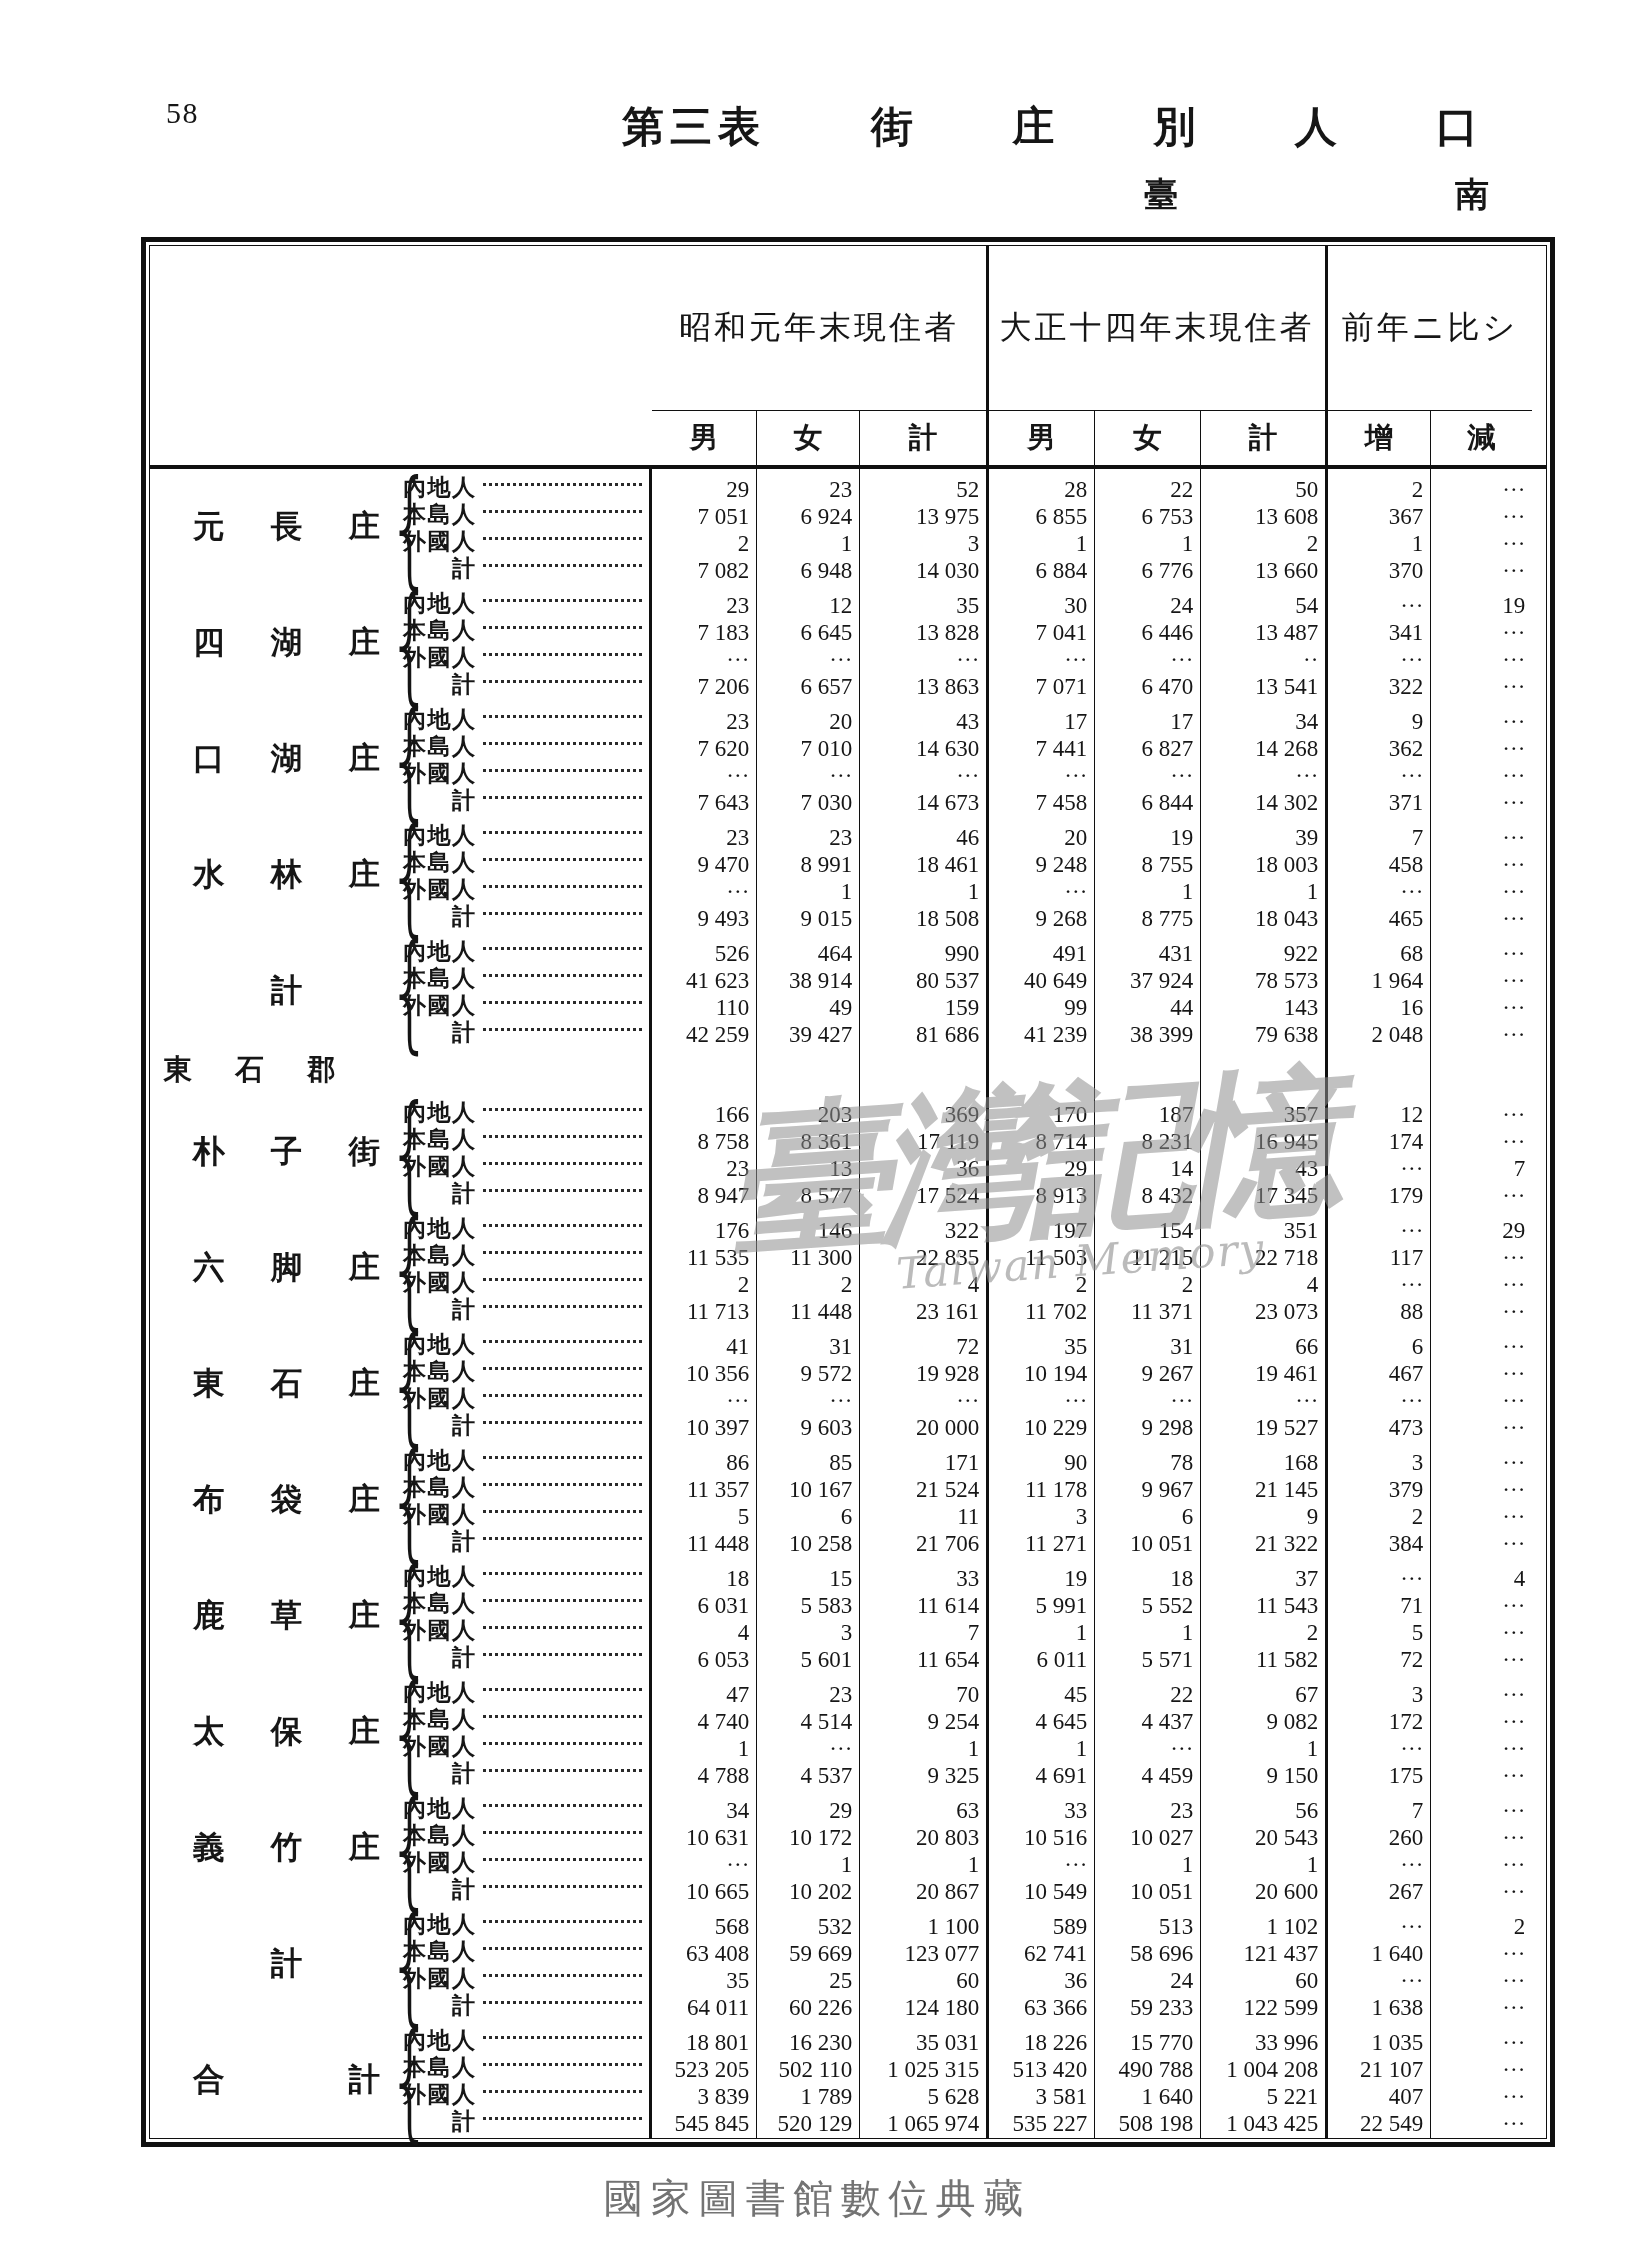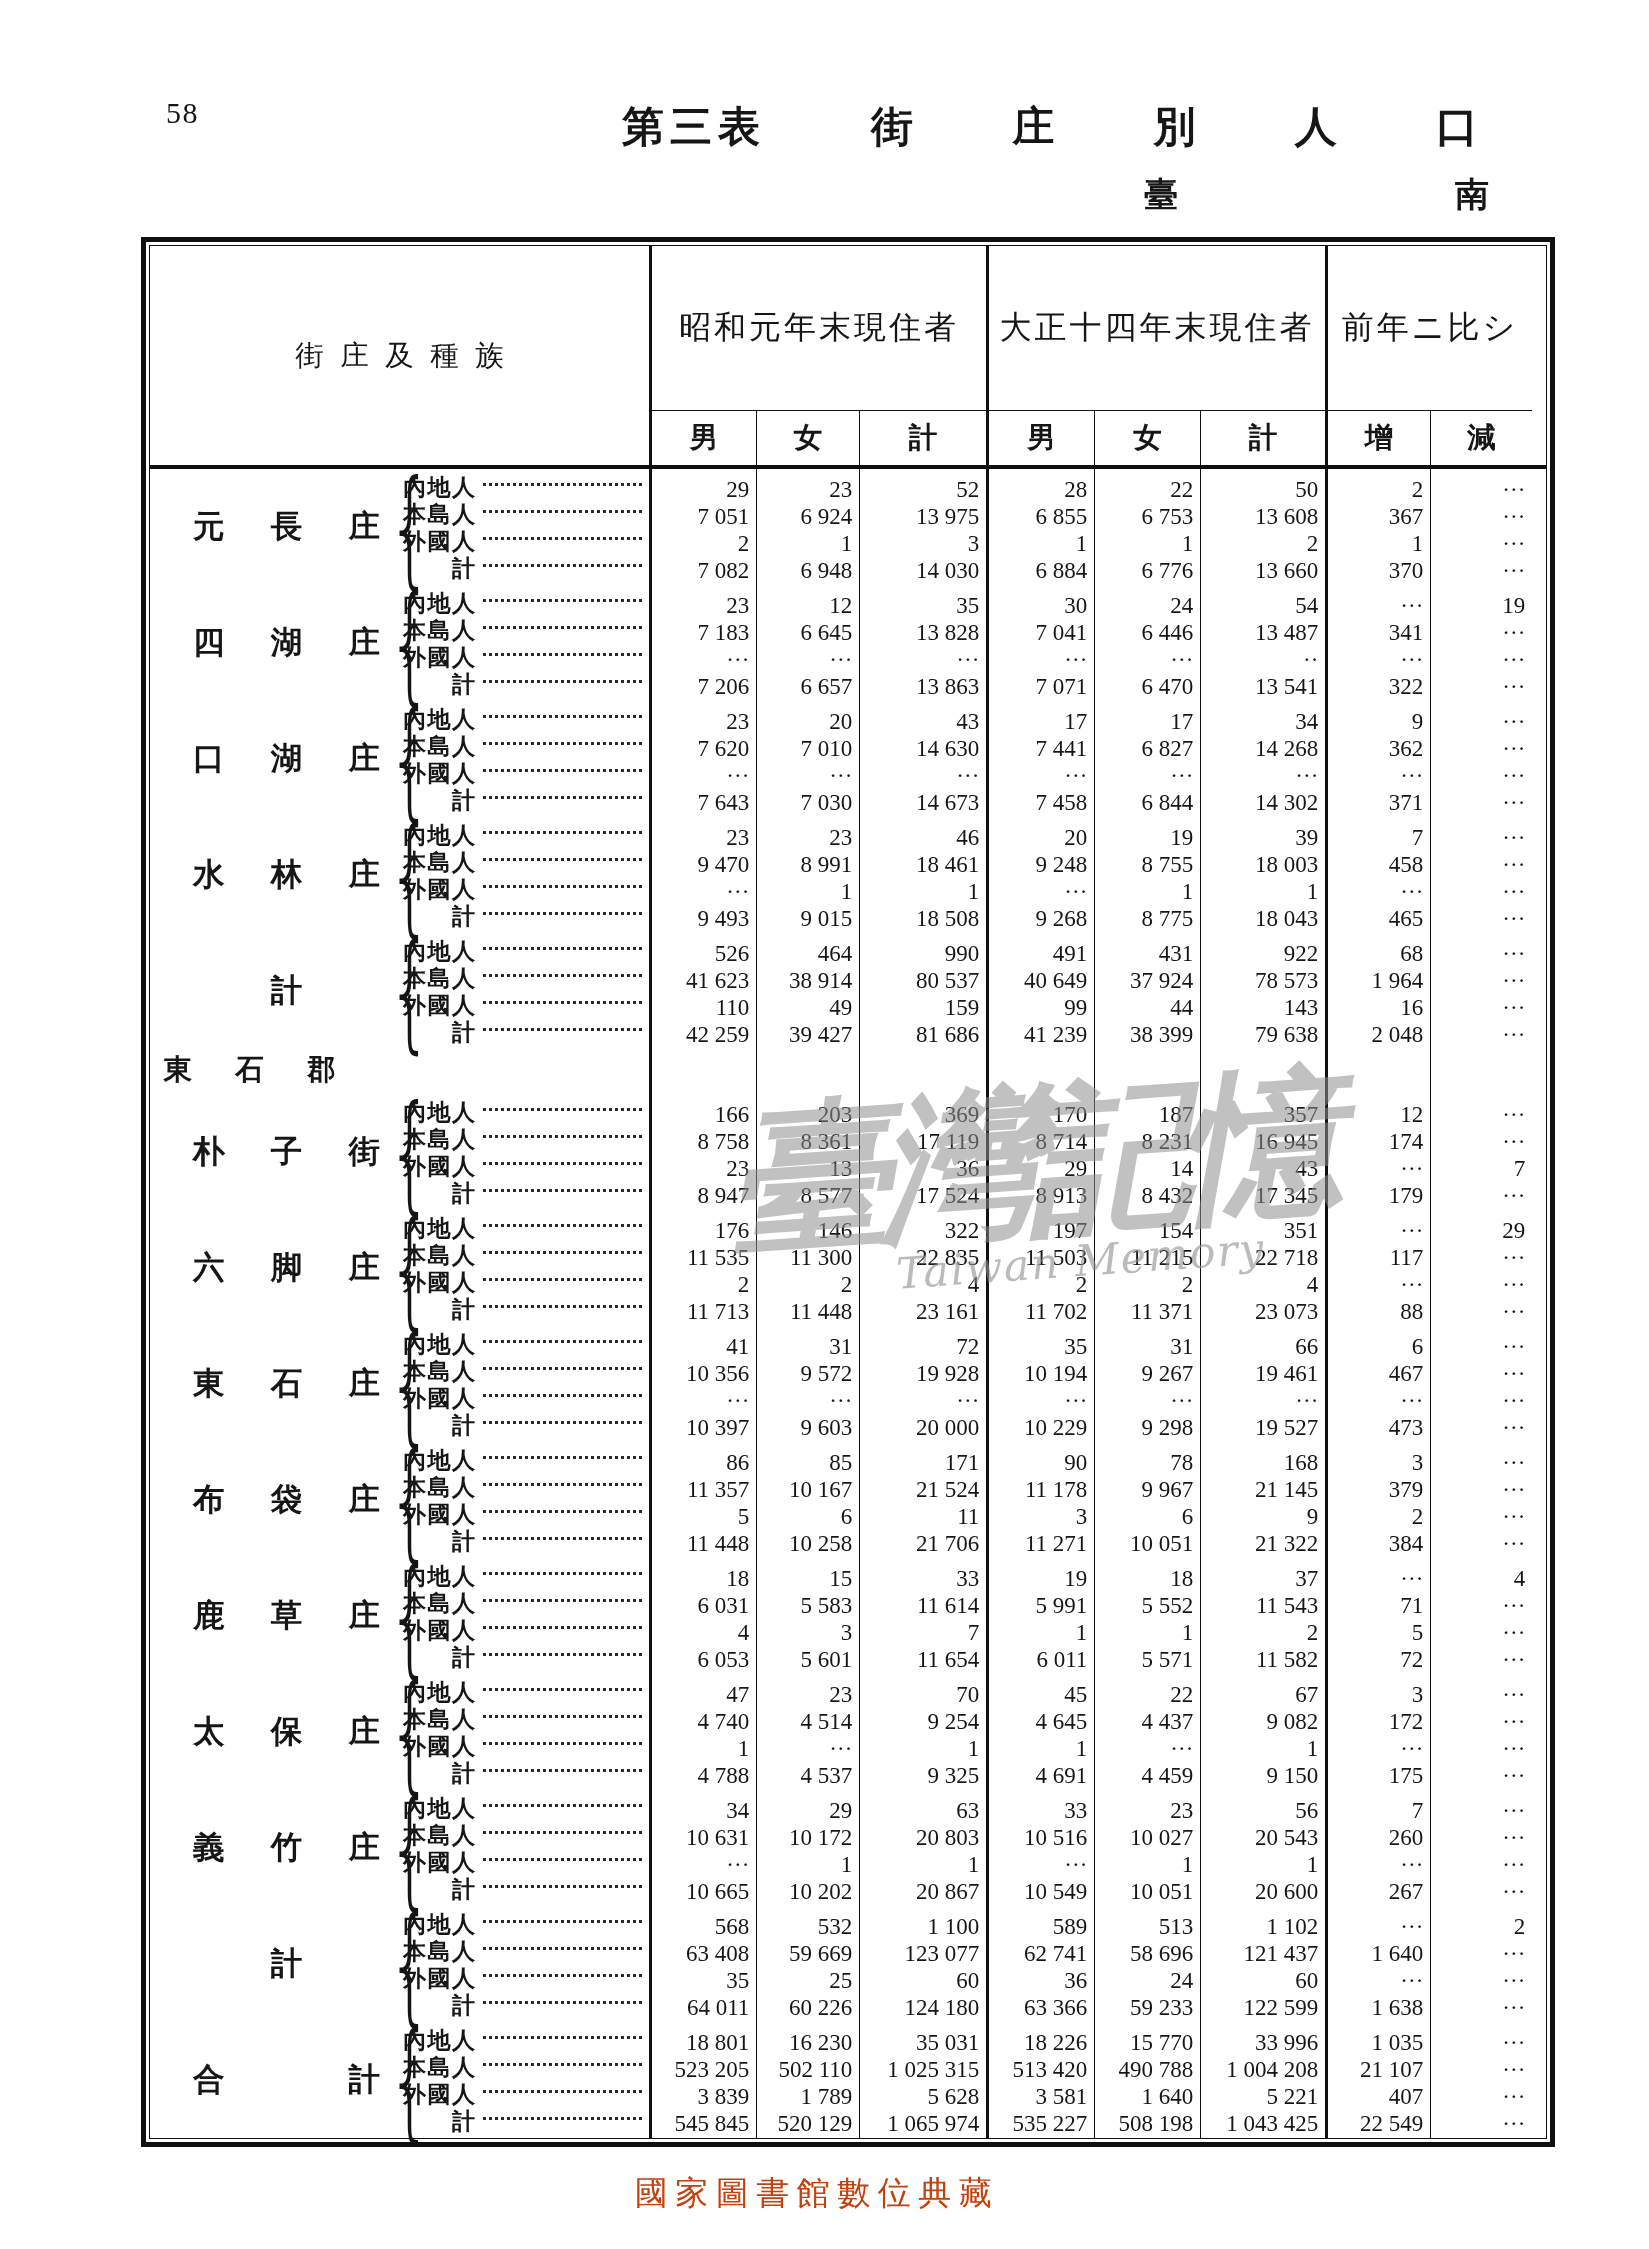--- a/index.html
+++ b/index.html
@@ -8,21 +8,21 @@
     background:#ffffff; overflow:hidden;
     font-family:"Liberation Serif","DejaVu Serif",serif;
     color:#161616;
   }
   
   .page-number { position:absolute; left:166px; top:96px; font-size:30px; letter-spacing:1.5px; }
   .title-row { position:absolute; left:622px; top:99px; display:flex; align-items:flex-end; }
   .title-prefix { font-size:42px; font-weight:bold; letter-spacing:6px; white-space:nowrap; }
   .title-chars { display:flex; justify-content:space-between; width:607px; margin-left:105px; font-size:42px; font-weight:bold; }
   .region-row { position:absolute; left:1144px; top:172px; width:345px; display:flex; justify-content:space-between; font-size:34px; font-weight:bold; }
-  .footer-note { position:absolute; left:0; right:16px; top:2171px; text-align:center; font-size:33px; color:#c2410c; letter-spacing:7.5px; font-family:"Liberation Sans","DejaVu Sans",sans-serif; }
+  .footer-note { position:absolute; left:0; right:16px; top:2171px; text-align:center; font-size:40px; color:#737373; letter-spacing:7.5px; font-family:"Liberation Sans","DejaVu Sans",sans-serif; }
   
   .watermark-cjk {
     position:absolute; left:727px; top:1072px; width:750px;
     font-size:161px; line-height:172px; letter-spacing:-10.5px; white-space:nowrap;
     color:#8f8f8f; opacity:0.55; transform:rotate(-4deg); pointer-events:none; z-index:5;
     font-style:italic; font-weight:bold;
   }
   .watermark-en {
     position:absolute; left:896px; top:1236px; font-size:43px; font-style:italic;
     color:#8f8f8f; opacity:0.6; transform:rotate(-4deg); pointer-events:none; z-index:5;
@@ -82,21 +82,20 @@
 
 <div class="region-row">
   <span>臺</span>
   <span>南</span>
 </div>
 
 <div class="table-outer">
   <div class="table-inner">
 
     <div class="thead">
-      <div class="h-label">街庄及種族</div>
       <div class="h-group h-g1">昭和元年末現住者</div>
       <div class="h-group h-g2">大正十四年末現住者</div>
       <div class="h-group h-g3">前年ニ比シ</div>
       <div class="h-sub br-thin" style="grid-column:2">男</div>
       <div class="h-sub br-thin" style="grid-column:3">女</div>
       <div class="h-sub br-thick" style="grid-column:4">計</div>
       <div class="h-sub br-thin" style="grid-column:5">男</div>
       <div class="h-sub br-thin" style="grid-column:6">女</div>
       <div class="h-sub br-thick" style="grid-column:7">計</div>
       <div class="h-sub br-thin" style="grid-column:8">增</div>

